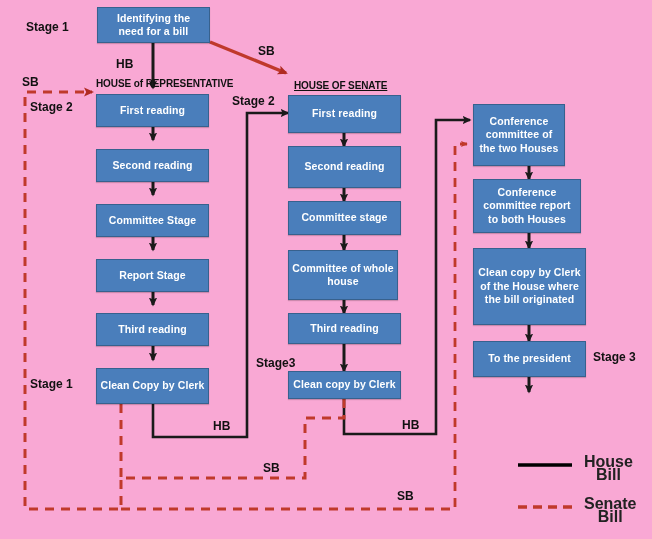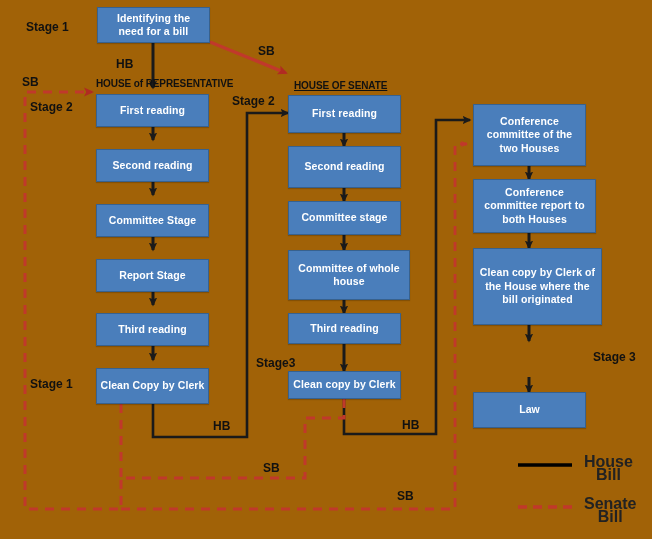--- a/index.html
+++ b/index.html
@@ -1,18 +1,18 @@
 <!DOCTYPE html>
 <html><head>
 <meta charset="utf-8">
 <title>Bill Process Flowchart</title>
 <style>
   html,body{margin:0;padding:0;background:#ffffff;}
   body{font-family:"Liberation Sans",sans-serif;}
-  #canvas{position:relative;width:652px;height:539px;background:#a16207;overflow:hidden;}
+  #canvas{position:relative;width:652px;height:539px;background:#f9a8d4;overflow:hidden;}
   #wires{position:absolute;left:0;top:0;width:652px;height:539px;pointer-events:none;}
 
   .node{
     position:absolute;
     box-sizing:border-box;
     background:#4a7ebb;
     border:1px solid #37618e;
     color:#ffffff;
     font-size:10.5px;
     font-weight:bold;
@@ -138,41 +138,41 @@
 
   <div class="node" style="left:288px;top:95px;width:113px;height:38px;">
     <span>First reading</span>
   </div>
   <div class="node" style="left:288px;top:146px;width:113px;height:42px;">
     <span>Second reading</span>
   </div>
   <div class="node" style="left:288px;top:201px;width:113px;height:34px;">
     <span>Committee stage</span>
   </div>
-  <div class="node" style="left:288px;top:250px;width:122px;height:50px;">
+  <div class="node" style="left:288px;top:250px;width:110px;height:50px;">
     <span>Committee of whole house</span>
   </div>
   <div class="node" style="left:288px;top:313px;width:113px;height:31px;">
     <span>Third reading</span>
   </div>
   <div class="node" style="left:288px;top:371px;width:113px;height:28px;">
     <span>Clean copy by Clerk</span>
   </div>
 
-  <div class="node" style="left:473px;top:104px;width:113px;height:62px;">
+  <div class="node" style="left:473px;top:104px;width:92px;height:62px;">
     <span>Conference committee of the two Houses</span>
   </div>
-  <div class="node" style="left:473px;top:179px;width:123px;height:54px;">
+  <div class="node" style="left:473px;top:179px;width:108px;height:54px;">
     <span>Conference committee report to both Houses</span>
   </div>
-  <div class="node" style="left:473px;top:248px;width:129px;height:77px;">
+  <div class="node" style="left:473px;top:248px;width:113px;height:77px;">
     <span>Clean copy by Clerk of the House where the bill originated</span>
   </div>
-  <div class="node" style="left:473px;top:392px;width:113px;height:36px;">
-    <span>Law</span>
+  <div class="node" style="left:473px;top:341px;width:113px;height:36px;">
+    <span>To the president</span>
   </div>
 
   <div class="lbl" style="left:26px;top:20px;">Stage 1</div>
   <div class="lbl" style="left:30px;top:100px;">Stage 2</div>
   <div class="lbl" style="left:232px;top:94px;">Stage 2</div>
   <div class="lbl" style="left:30px;top:377px;">Stage 1</div>
   <div class="lbl" style="left:256px;top:356px;">Stage3</div>
   <div class="lbl" style="left:593px;top:350px;">Stage 3</div>
 
   <div class="lbl sm" style="left:116px;top:57px;">HB</div>

